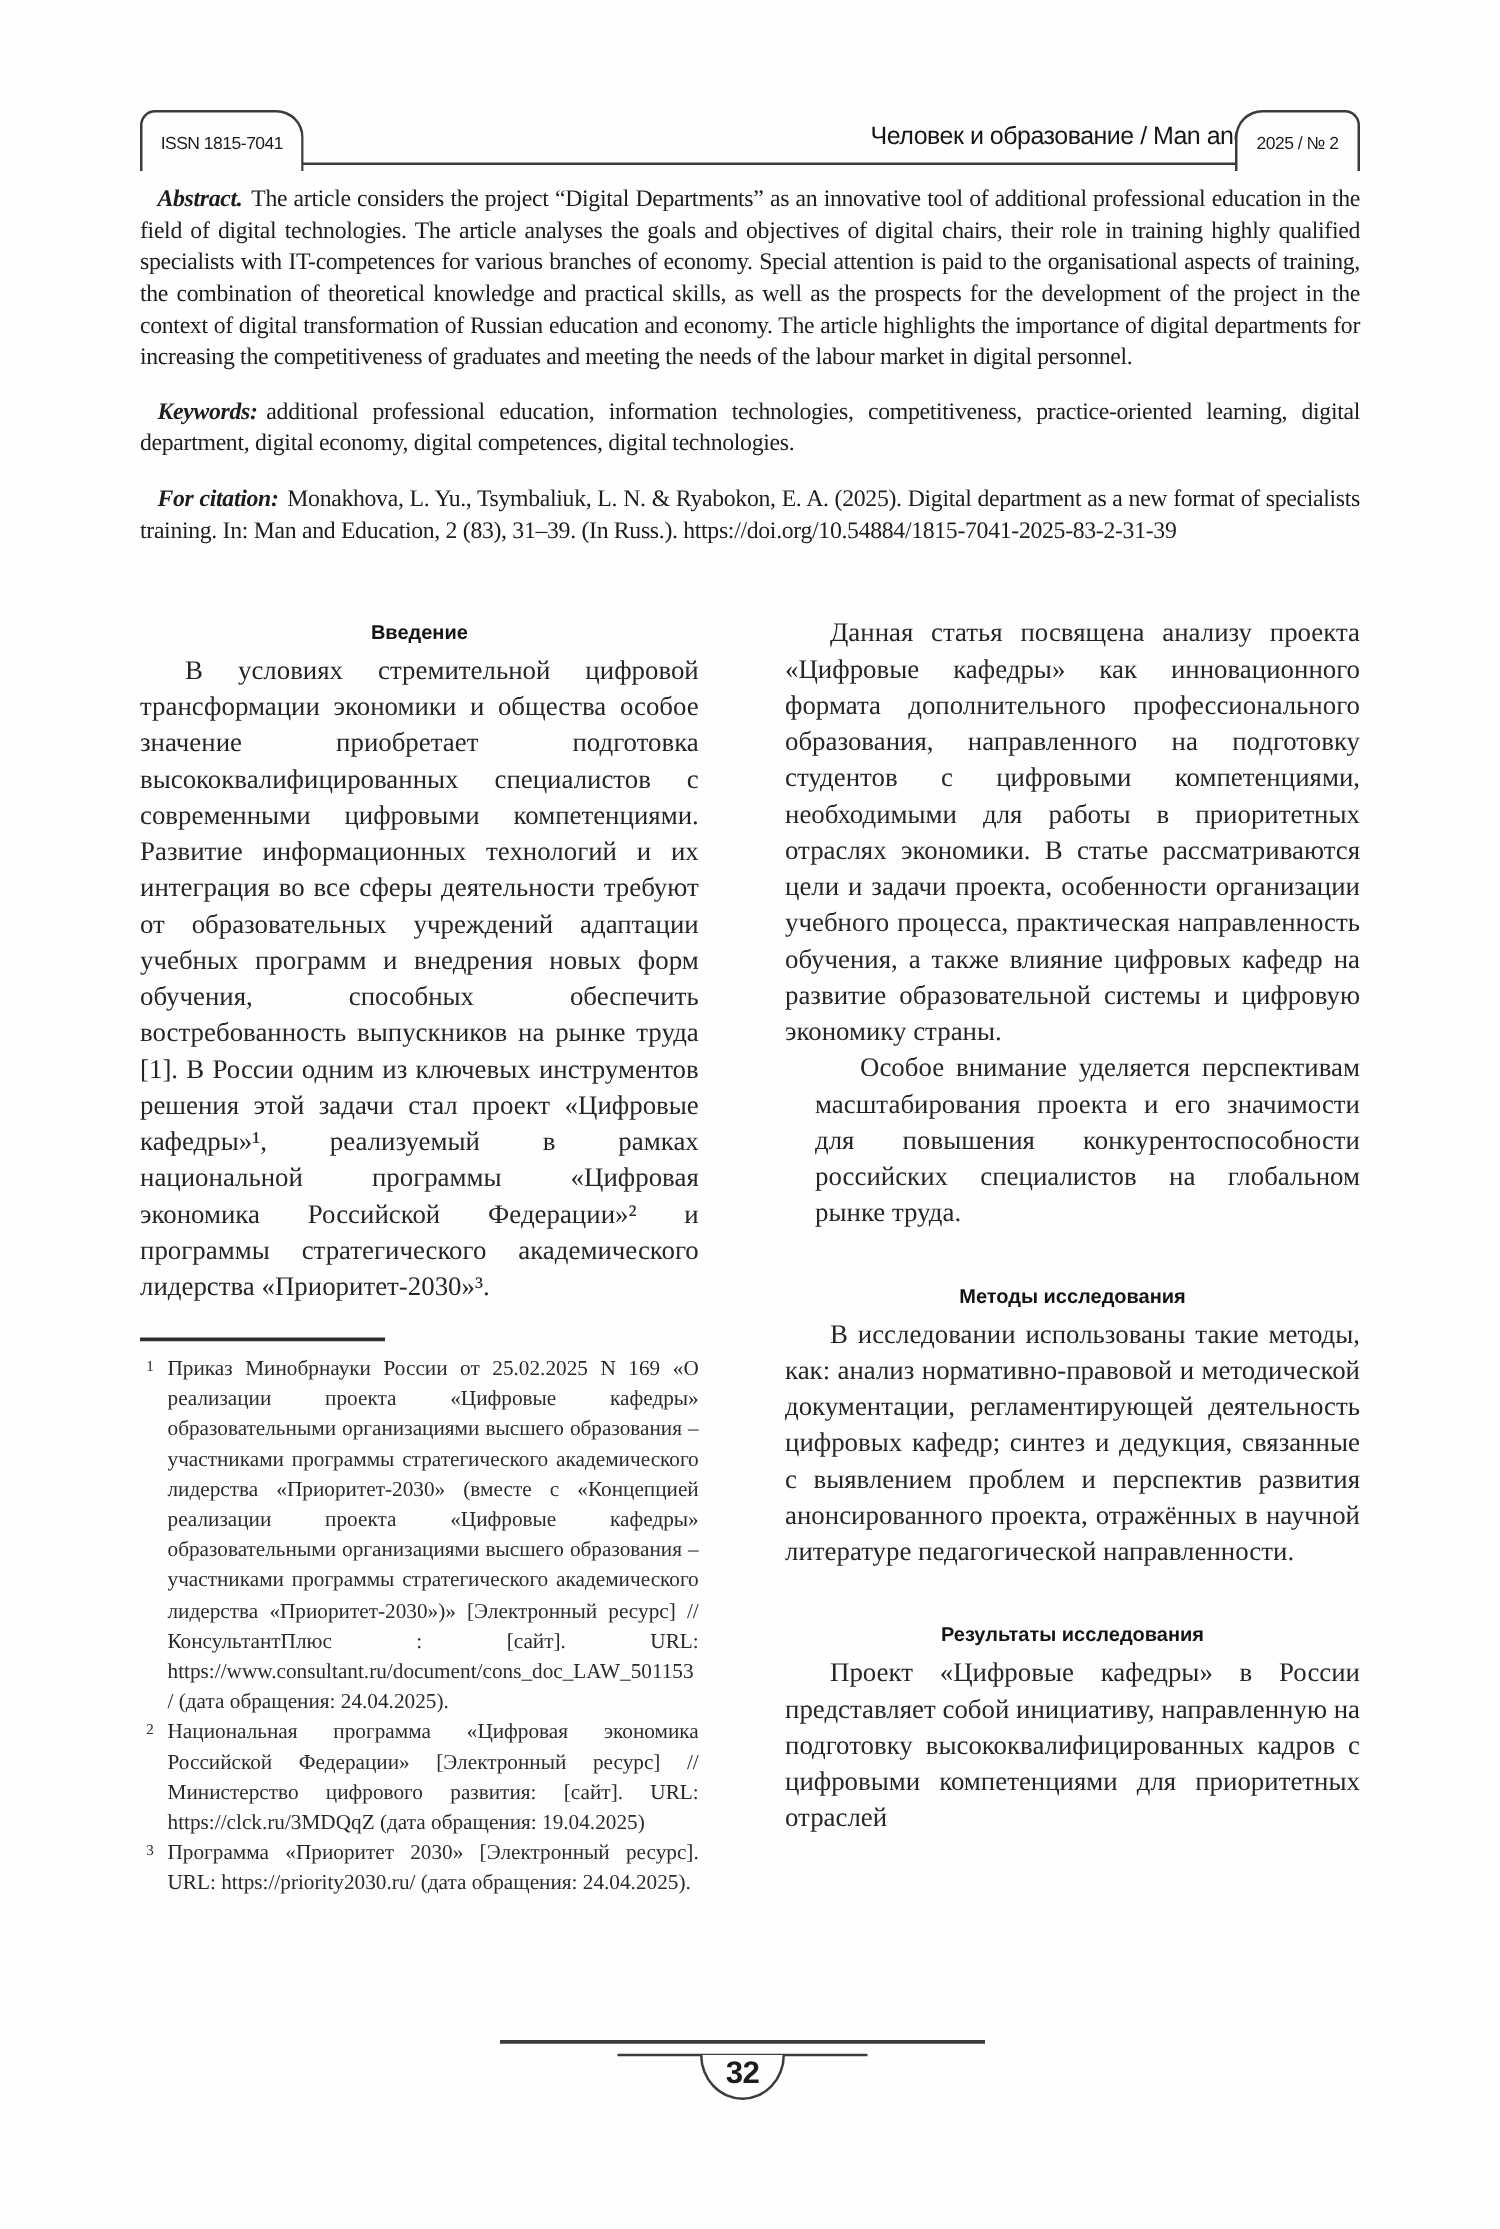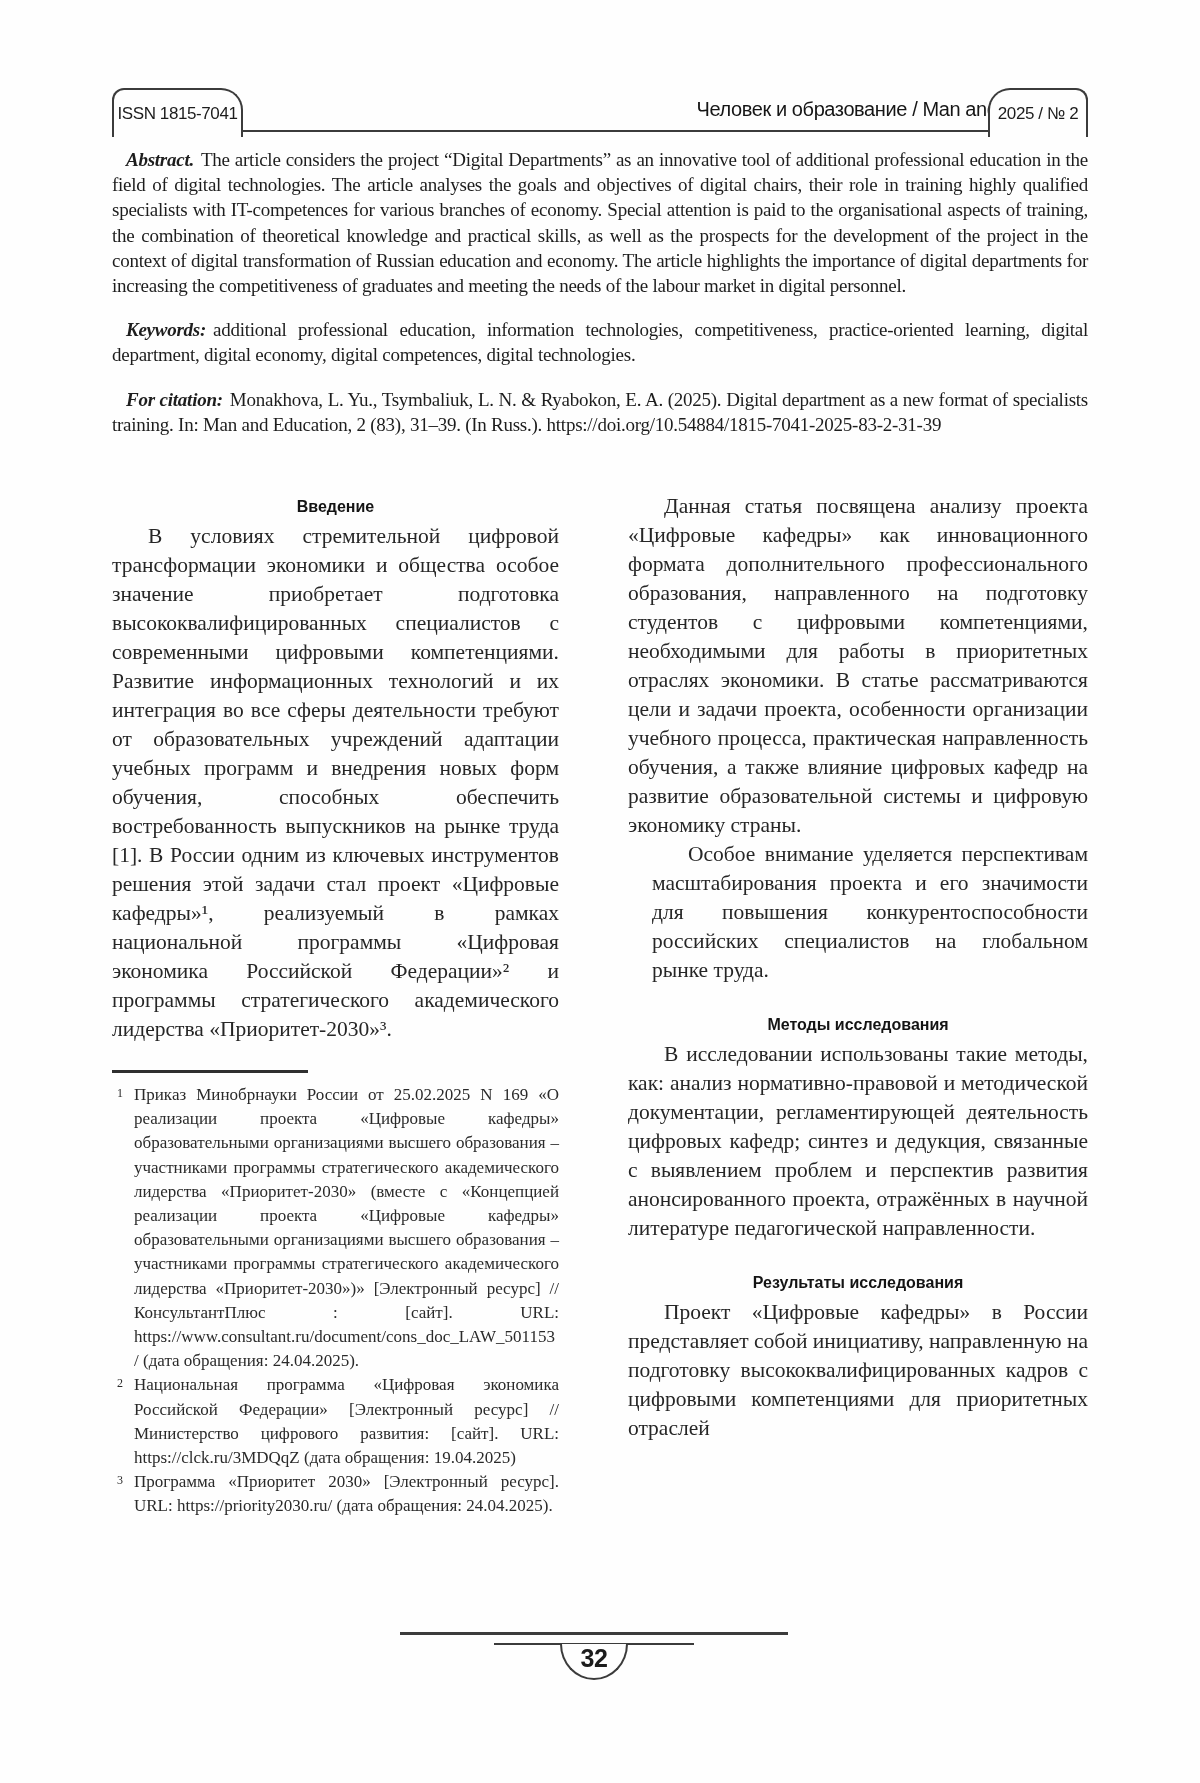--- a/index.html
+++ b/index.html
@@ -11,21 +11,21 @@
     font-family:"Liberation Serif", serif; color:#242424; background:#fefefe;
   }
 
   
   .header { position:relative; height:46px; }
   .header-rule { position:absolute; left:0; right:0; bottom:0; height:2.5px; background:#3b3b3b; }
   .tab {
     position:absolute; bottom:-5px; height:49px; background:#fefefe;
     border:2.5px solid #3b3b3b; border-bottom:none;
     display:flex; align-items:center; justify-content:center;
-    font-family:"Liberation Sans", sans-serif; font-size:17px; letter-spacing:-0.4px; color:#1c1c1c;
+    font-family:"Liberation Sans", sans-serif; font-size:14px; letter-spacing:-0.4px; color:#1c1c1c;
   }
   .tab-left  { left:0;  width:131px; border-radius:12px 22px 0 0; }
   .tab-right { right:0; width:100px; border-radius:22px 12px 0 0; }
   .journal-title {
     position:absolute; left:0; right:0; bottom:11px; text-align:right;
     font-family:Liberation Sans, sans-serif; font-size:20px; letter-spacing:-0.4px; color:#161616;
   }
 
   
   .front { margin-top:15px; font-family:Liberation Serif, serif;
@@ -38,21 +38,21 @@
   
   .columns { display:flex; justify-content:space-between; margin-top:55px; }
   .col-left  { width:447px; }
   .col-right { width:460px; }
   .body-p { font-size:21.5px; line-height:29px; text-align:justify; text-indent:36px; color:#262626; }
   .col-right .body-p + .body-p { margin-top:0;margin-left:24px; }
   h3.sec {
     font-family:"Liberation Sans", sans-serif; font-weight:bold;
     font-size:16px; line-height:30px; text-align:center; color:#141414;
   }
-  .col-right h3.sec { margin-top:25px; }
+  .col-right h3.sec { margin-top:38px; }
 
   
   .fn-rule { width:196px; height:3px; background:#2f2f2f; margin:26px 0 10px 0; }
   .footnotes { font-size:17px; line-height:24.2px; text-align:justify; color:#2a2a2a; }
   .fn { position:relative; padding-left:22px; overflow-wrap:break-word; }
   .fn-num { position:absolute; left:5px; top:-2px; font-size:12px; }
 
   
   .footer { position:absolute; left:112px; right:124px; top:1632px; }
   .footer-line-1 { width:388px; height:2.5px; background:#3b3b3b; margin:0 auto; }

